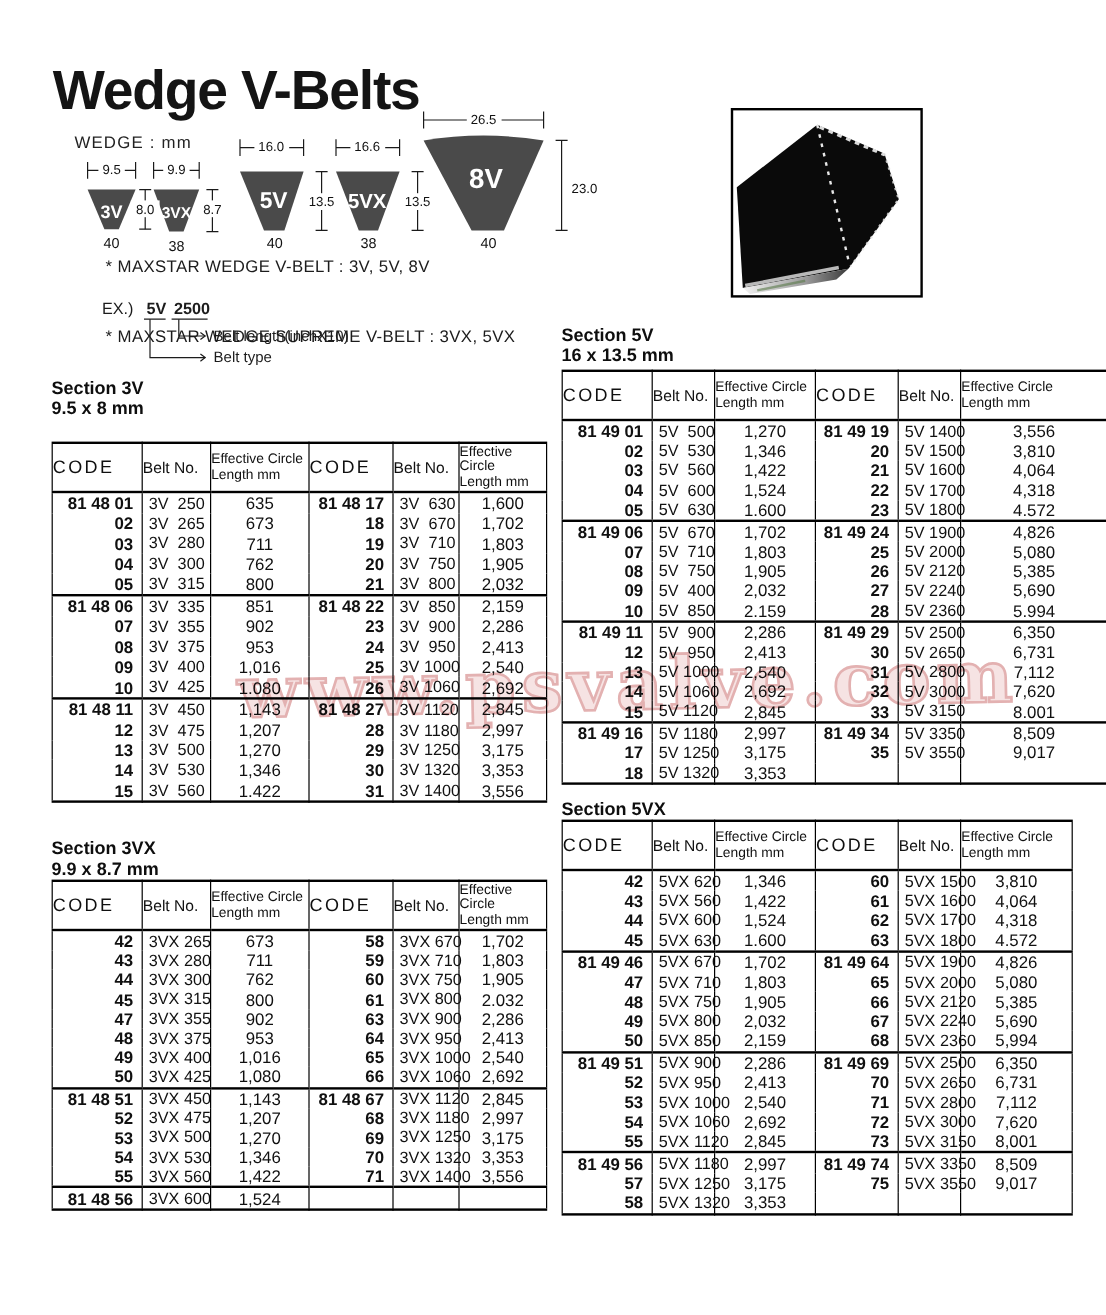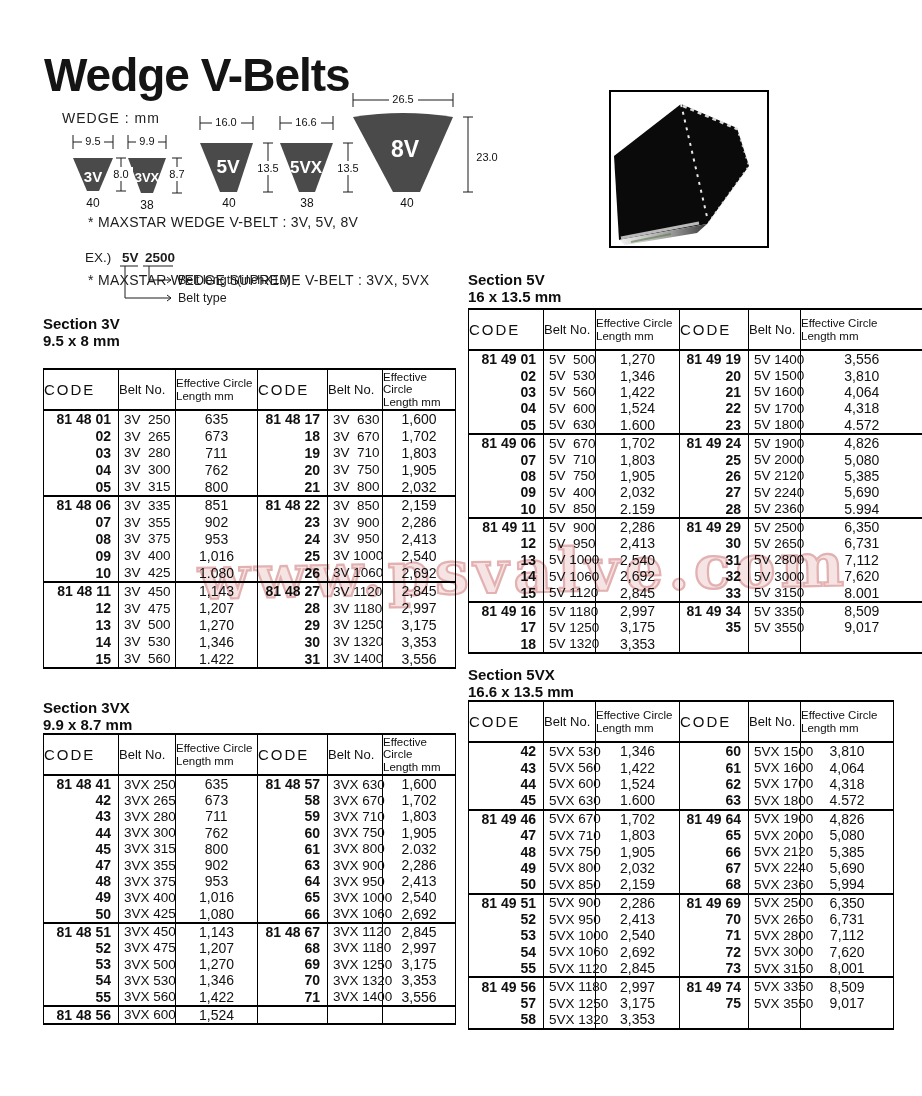--- a/index.html
+++ b/index.html
@@ -561,28 +561,20 @@
             <th class="h-ecl">Effective Circle
 Length mm</th>
             <th class="h-code">CODE</th>
             <th class="h-belt">Belt No.</th>
             <th class="h-ecl">Effective Circle
 Length mm</th>
           </tr>
         </thead>
         <tbody>
           <tr>
-            <td class="code">81 48 41</td>
-            <td class="belt">3VX 250</td>
-            <td class="len">635</td>
-            <td class="code">81 48 57</td>
-            <td class="belt">3VX 630</td>
-            <td class="len">1,600</td>
-          </tr>
-          <tr>
             <td class="code">42</td>
             <td class="belt">3VX 265</td>
             <td class="len">673</td>
             <td class="code">58</td>
             <td class="belt">3VX 670</td>
             <td class="len">1,702</td>
           </tr>
           <tr>
             <td class="code">43</td>
             <td class="belt">3VX 280</td>
@@ -686,21 +678,20 @@
             <td class="code"></td>
             <td class="belt"></td>
             <td class="len"></td>
           </tr>
         </tbody>
       </table>
   </div>
 
   <div id="block-5vx" class="abs table-block">
     <div class="tbl-title">Section 5VX</div>
-    <div class="tbl-sub">16.6 x 13.5 mm</div>
     <table class="t5vx">
       <colgroup>
           <col style="width:75px">
           <col style="width:52px">
           <col style="width:84px">
           <col style="width:69px">
           <col style="width:52px">
           <col style="width:93px">
         </colgroup>
     <thead>
@@ -711,21 +702,21 @@
 Length mm</th>
             <th class="h-code">CODE</th>
             <th class="h-belt">Belt No.</th>
             <th class="h-ecl">Effective Circle
 Length mm</th>
           </tr>
         </thead>
         <tbody>
           <tr>
             <td class="code">42</td>
-            <td class="belt">5VX 530</td>
+            <td class="belt">5VX 620</td>
             <td class="len">1,346</td>
             <td class="code">60</td>
             <td class="belt">5VX 1500</td>
             <td class="len">3,810</td>
           </tr>
           <tr>
             <td class="code">43</td>
             <td class="belt">5VX 560</td>
             <td class="len">1,422</td>
             <td class="code">61</td>

